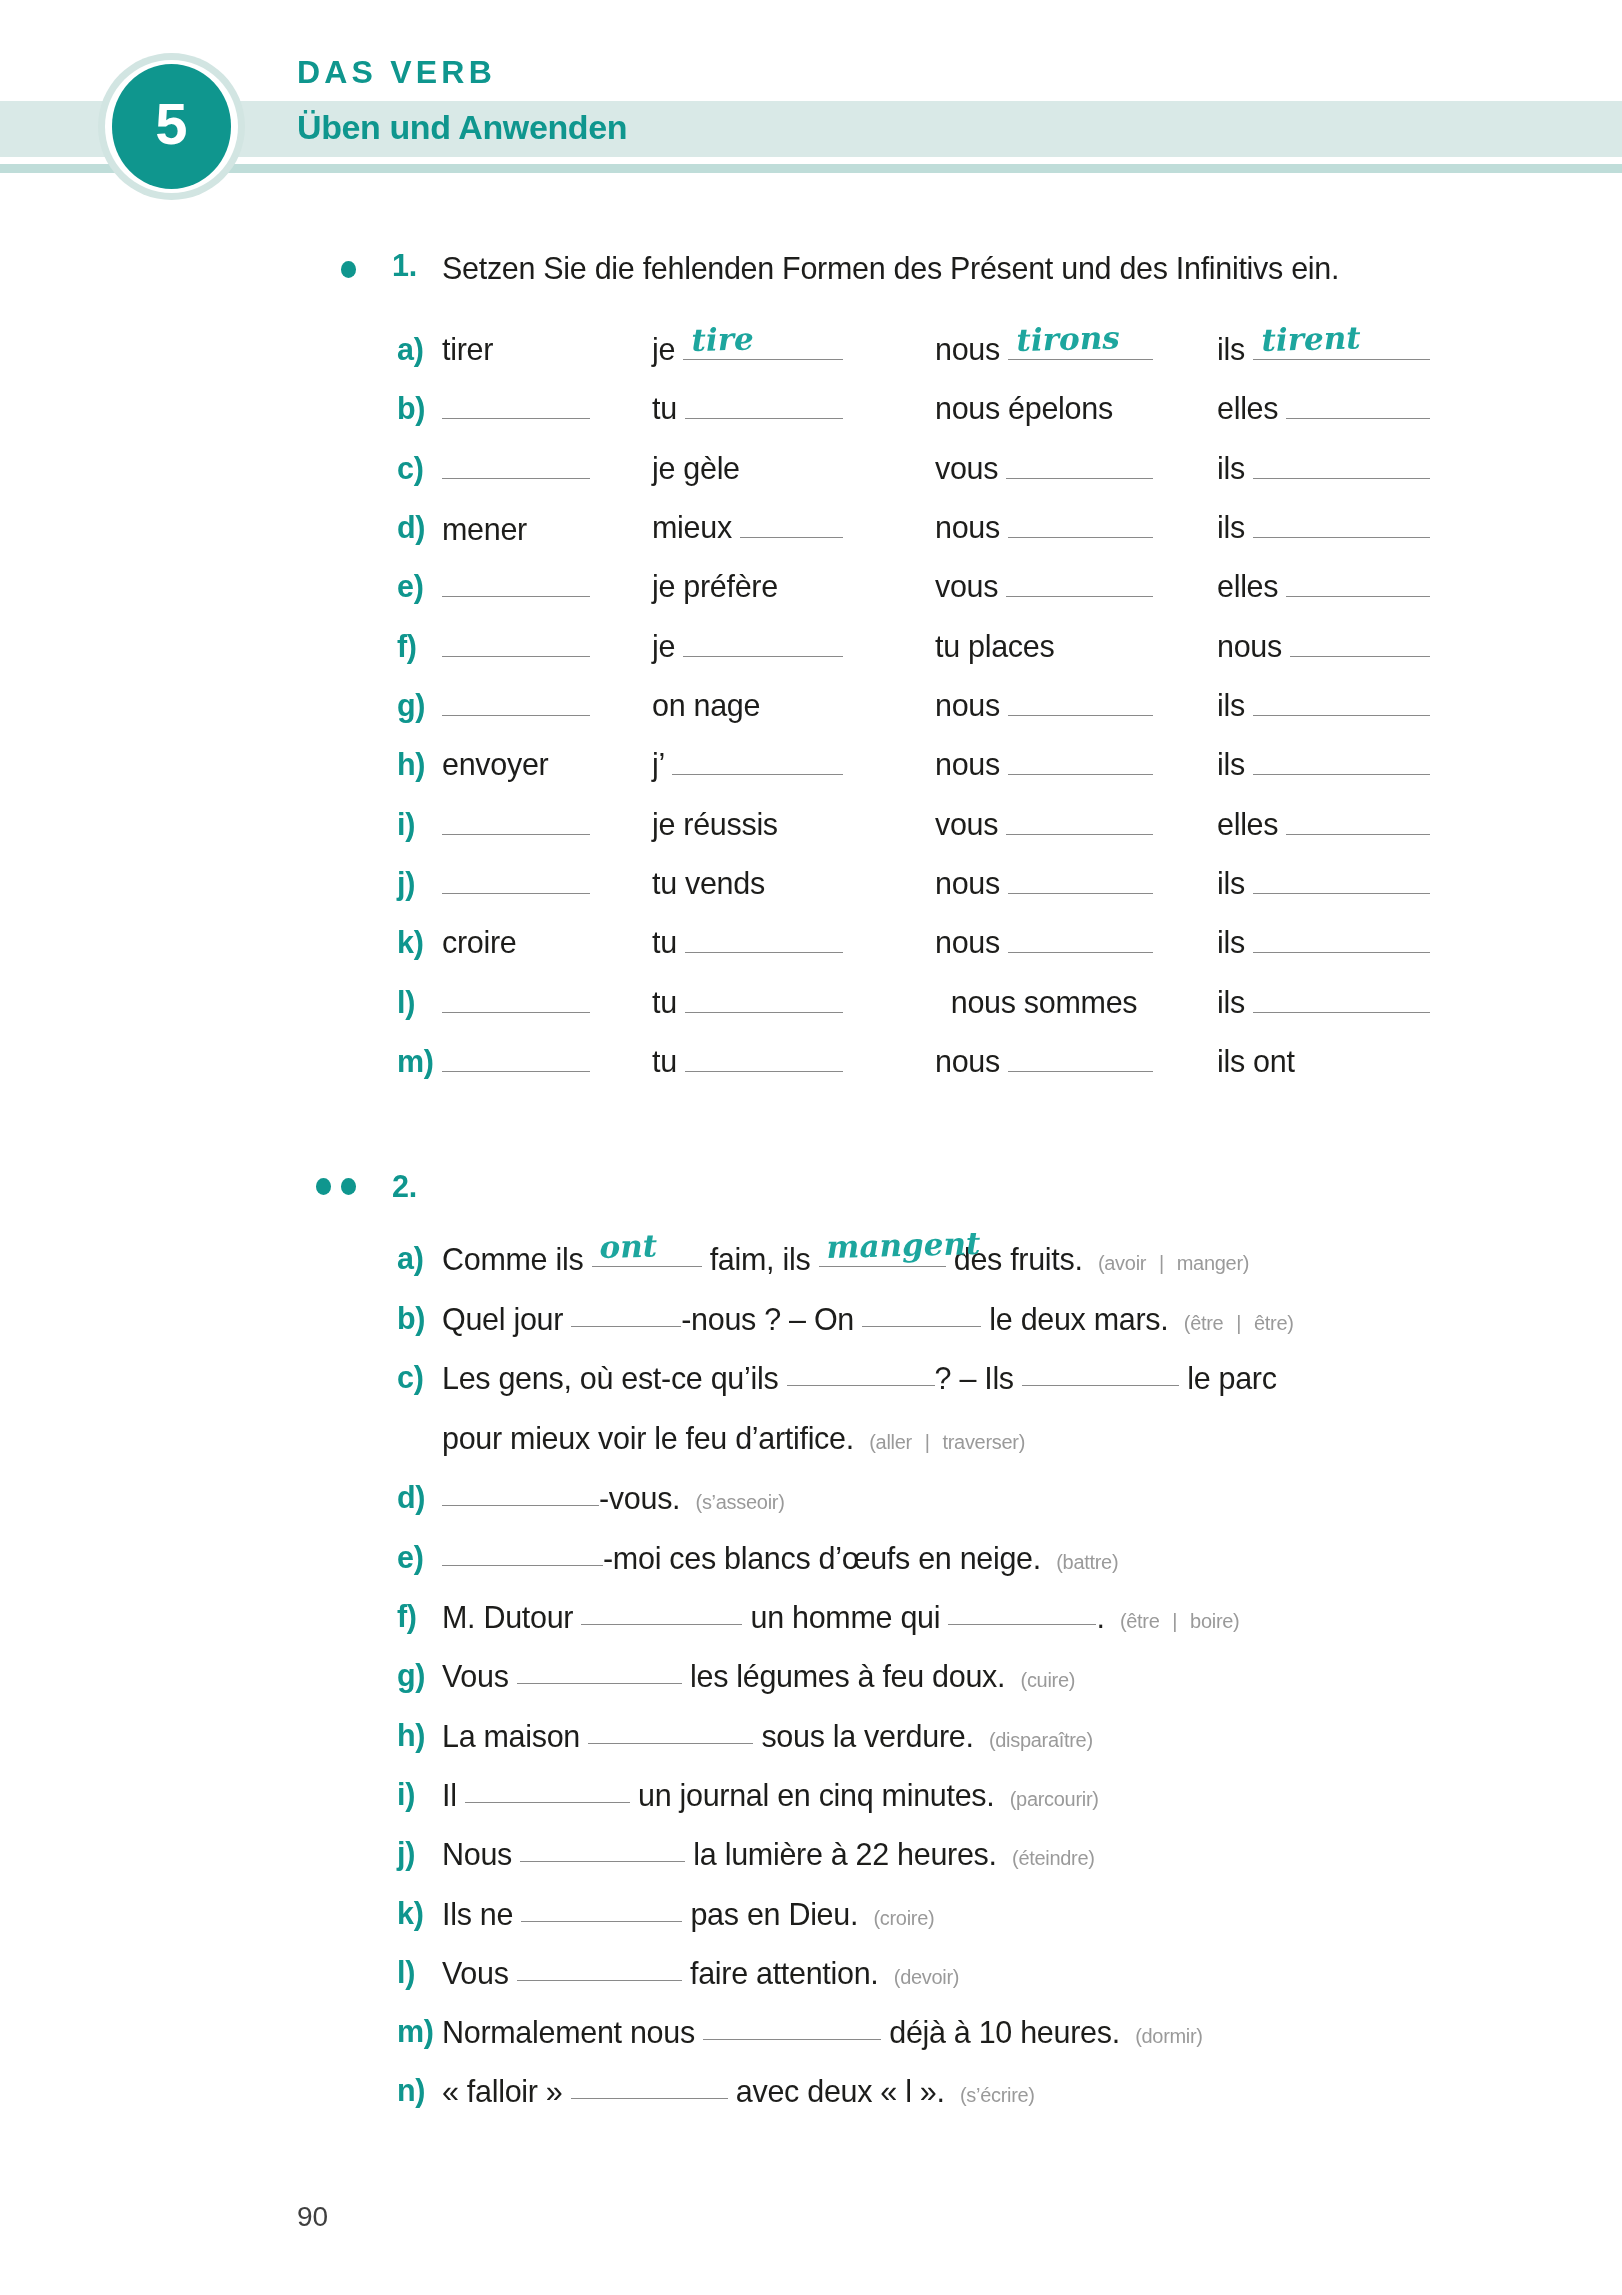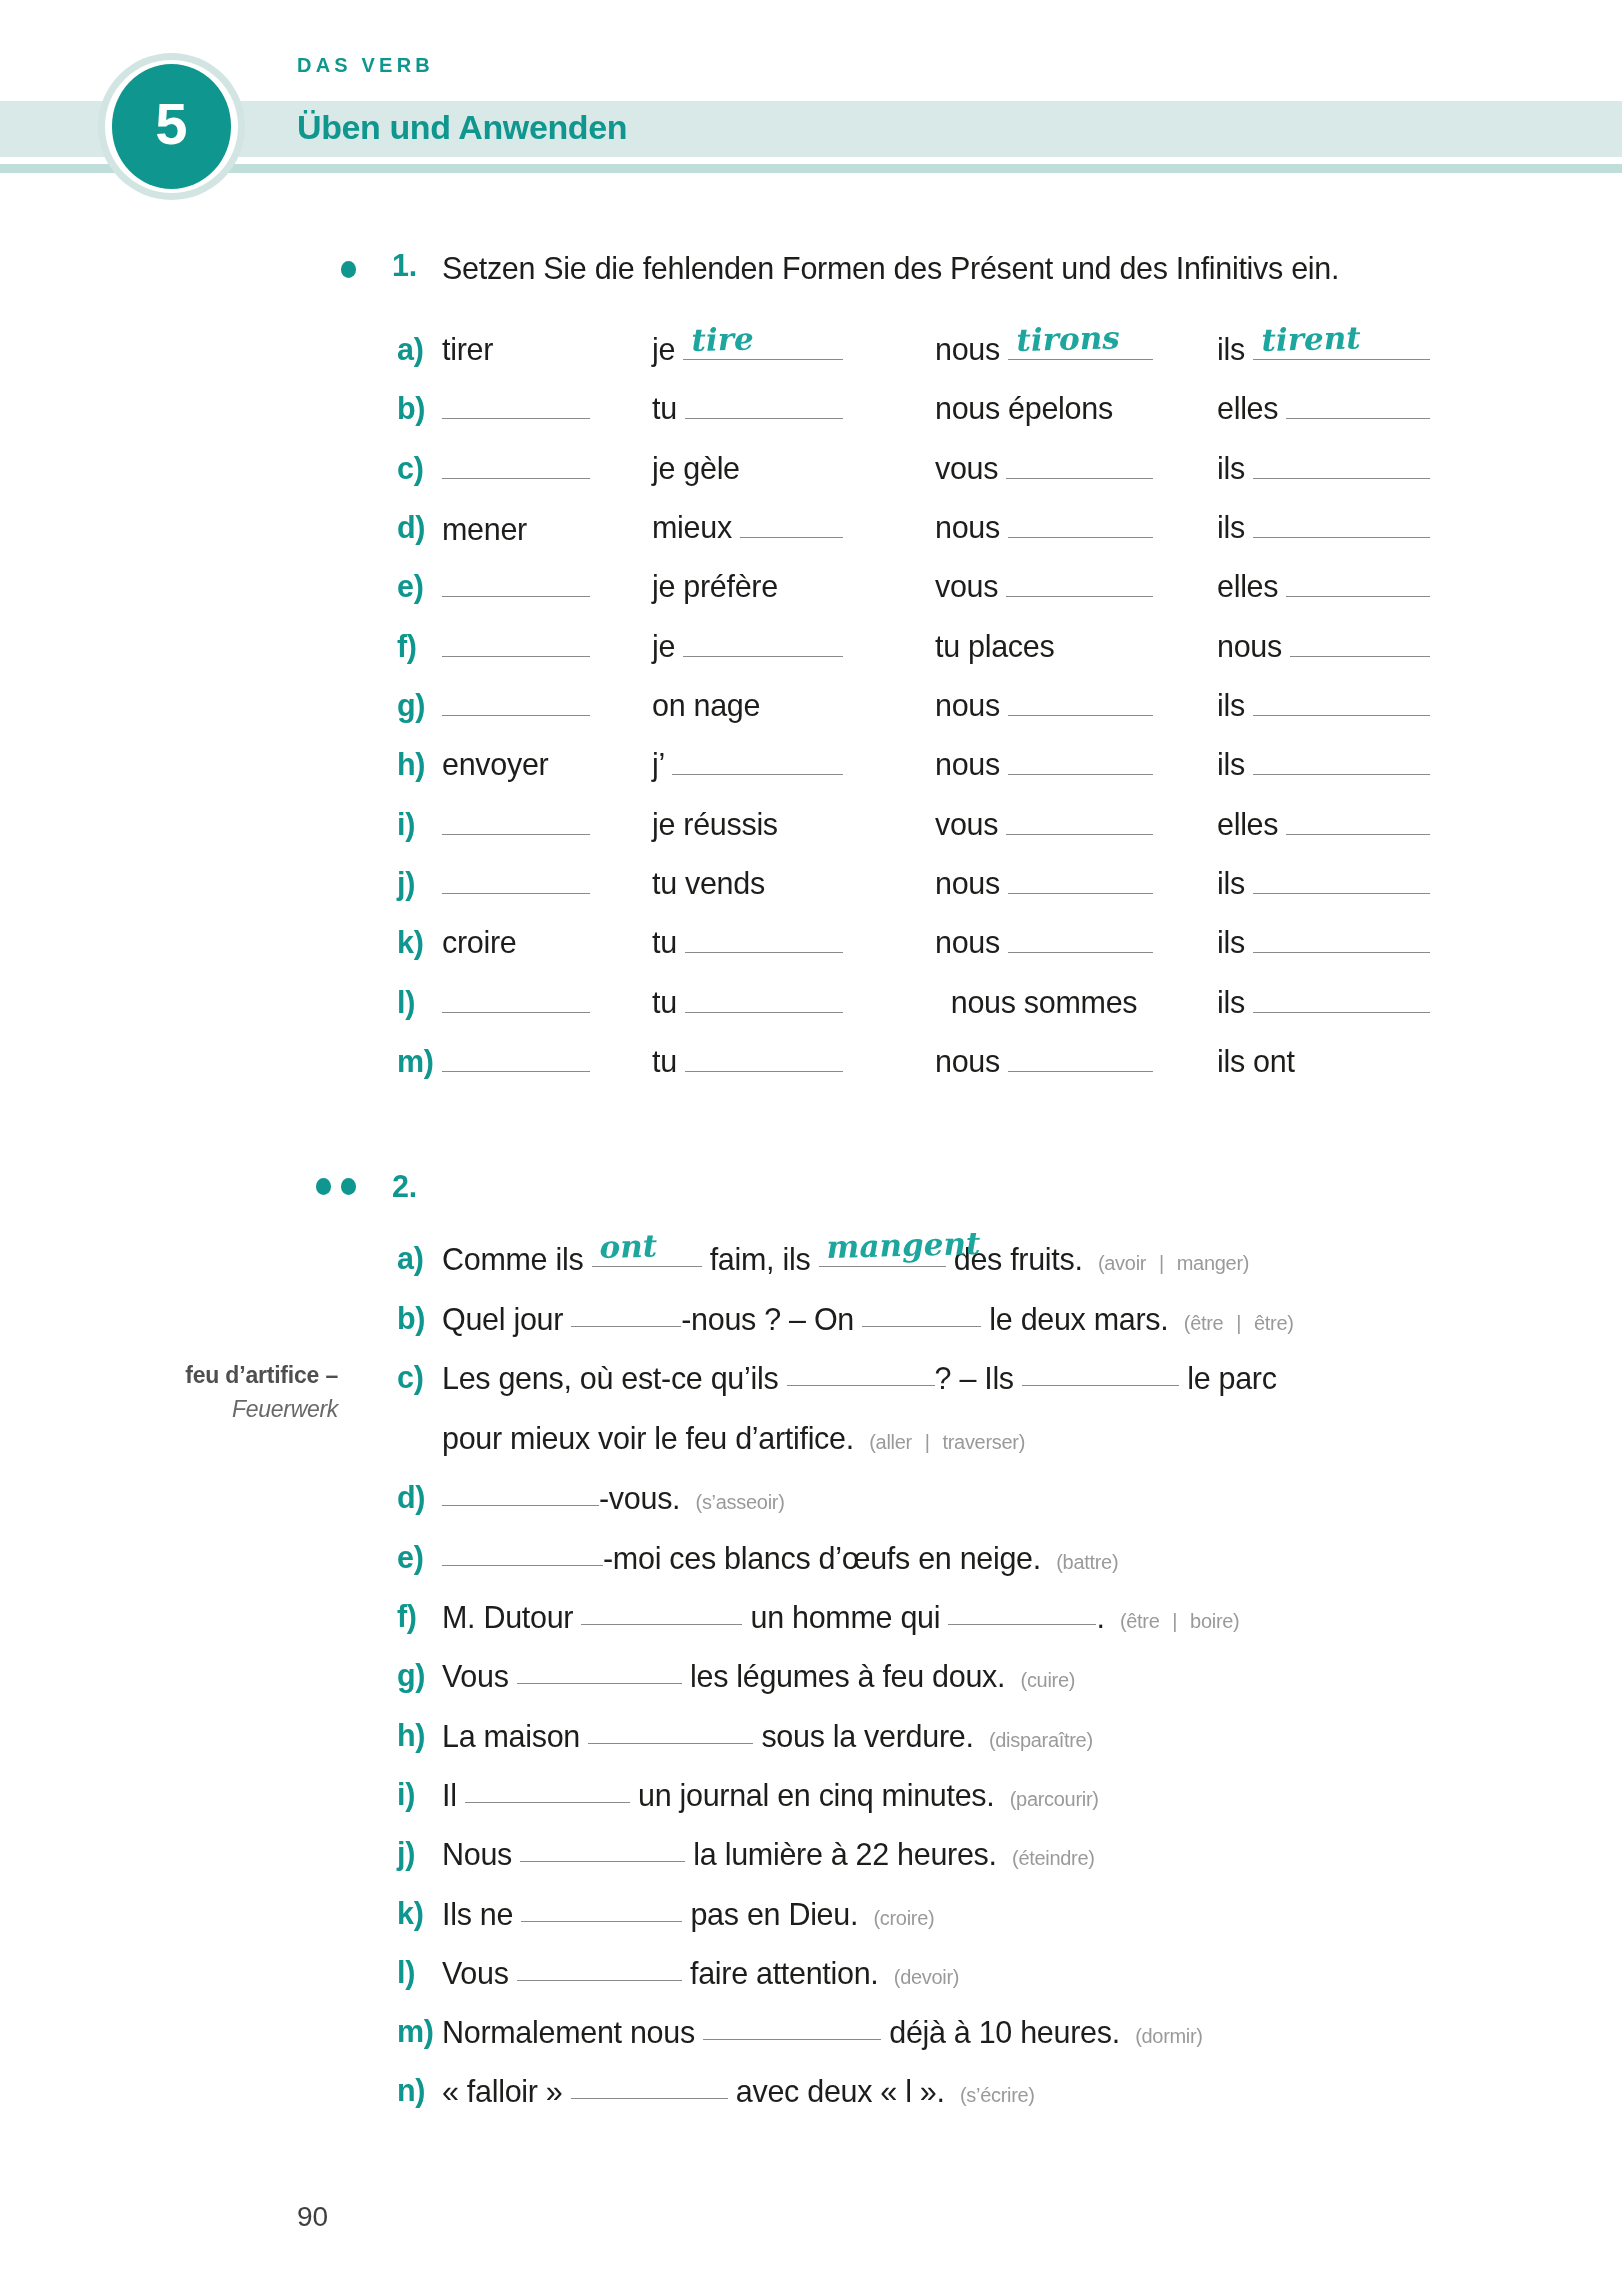--- a/index.html
+++ b/index.html
@@ -13,21 +13,21 @@
   
   .band-main{left:0;top:101px;width:100%;height:56px;background:var(--band,#d9e9e7);}
   .band-thin{left:0;top:164px;width:100%;height:8.5px;background:var(--band-thin,#bfddd9);}
   .badge-outer{left:98px;top:53px;width:147px;height:147px;border-radius:50%;
     background:var(--ring,#d2e5e2);display:flex;align-items:center;justify-content:center;}
   .badge-white{width:133px;height:133px;border-radius:50%;background:#fff;
     display:flex;align-items:center;justify-content:center;}
   .badge-inner{width:119px;height:119px;border-radius:50%;background:var(--teal,#0f968e);
     display:flex;align-items:center;justify-content:center;
     color:#fff;font-size:58px;font-weight:bold;letter-spacing:0;padding-bottom:5.1px;}
-  .kicker{left:297px;top:54px;font-size:20px;font-weight:bold;letter-spacing:4.2px;color:var(--teal,#0f968e);}
+  .kicker{left:297px;top:54px;font-size:32px;font-weight:bold;letter-spacing:4.2px;color:var(--teal,#0f968e);}
   .title{left:297px;top:108px;font-size:34px;font-weight:bold;letter-spacing:-0.4px;color:var(--teal,#0f968e);}
 
   
   .dots{display:flex;gap:9.3px;justify-content:flex-end;width:102px;}
   .dot{width:15.3px;height:17px;border-radius:50%;background:var(--teal,#0f968e);}
   .ex-num{font-size:30.5px;font-weight:bold;color:var(--teal,#0f968e);line-height:34px;}
   .instr{font-size:30.5px;line-height:34px;white-space:pre;}
 
   .letter{font-size:30.5px;font-weight:bold;color:var(--teal,#0f968e);line-height:34px;}
 
@@ -147,24 +147,20 @@
       <div class="cell" style="left: 935px; top: 1044px; width: 218px;"><span>nous </span><span class="blank"></span></div>
       <div class="cell" style="left: 1217px; top: 1044px; width: 213px;"><span>ils ont</span></div>
     </div>
 
   <div class="abs dots" style="left:254px;top:1178px;">
       <div class="dot"></div>
       <div class="dot"></div>
     </div>
   <div class="abs ex-num" style="left:392px;top:1169px;">2.</div>
 
-  <div class="abs margin-note">
-    <div class="mn-term">feu d’artifice –</div>
-    <div class="mn-trans">Feuerwerk</div>
-  </div>
 
   <div id="ex2-items">
       <div class="abs letter" style="left: 397px; top: 1241px;">a)</div>
       <div class="s-line" style="left: 442px; top: 1241px;"><span>Comme ils </span><span class="blank" style="width: 110px;"><span class="answer">ont</span></span><span> faim, ils </span><span class="blank" style="width: 127px;"><span class="answer">mangent</span></span><span> des fruits.</span><span class="hint">(avoir | manger)</span></div>
       <div class="abs letter" style="left: 397px; top: 1301px;">b)</div>
       <div class="s-line" style="left: 442px; top: 1301px;"><span>Quel jour </span><span class="blank" style="width: 110px;"></span><span>-nous ? – On </span><span class="blank" style="width: 119px;"></span><span> le deux mars.</span><span class="hint">(être | être)</span></div>
       <div class="abs letter" style="left: 397px; top: 1360px;">c)</div>
       <div class="s-line" style="left: 442px; top: 1360px;"><span>Les gens, où est-ce qu’ils </span><span class="blank" style="width: 148px;"></span><span>? – Ils </span><span class="blank" style="width: 157px;"></span><span> le parc</span></div>
       <div class="s-line" style="left: 442px; top: 1421px;"><span>pour mieux voir le feu d’artifice.</span><span class="hint">(aller | traverser)</span></div>
       <div class="abs letter" style="left: 397px; top: 1480px;">d)</div>

